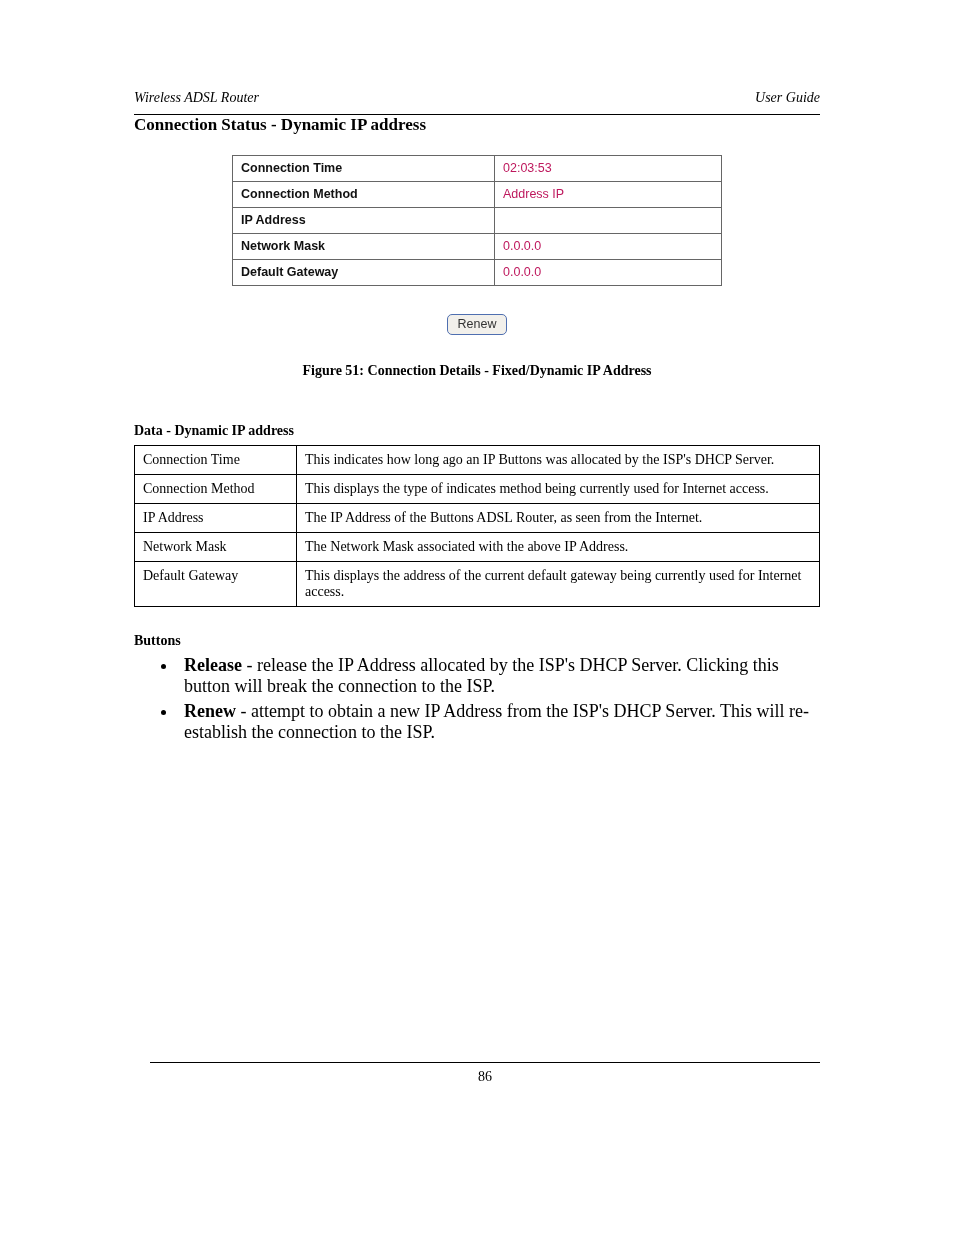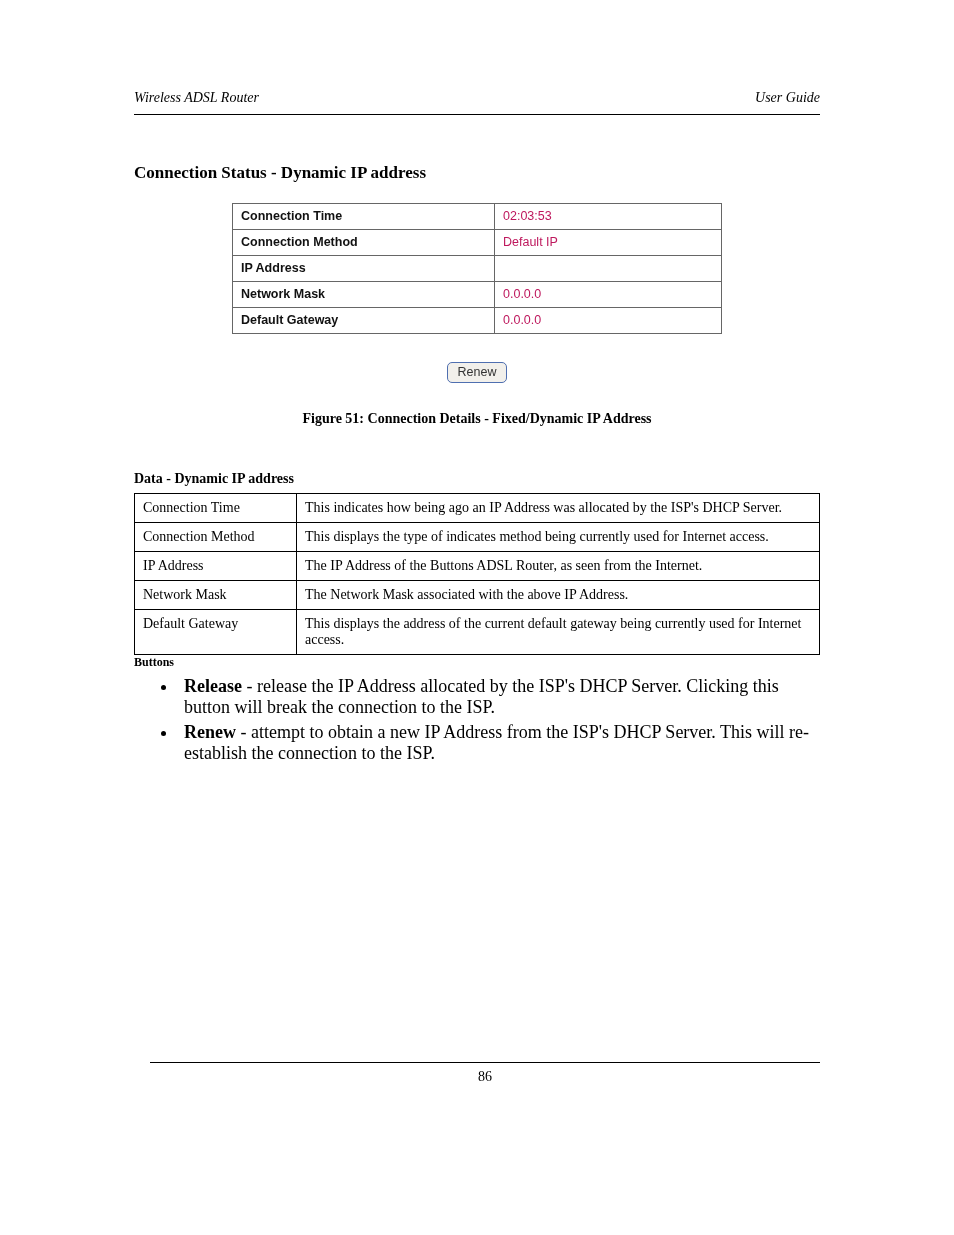--- a/index.html
+++ b/index.html
@@ -20,21 +20,20 @@
     display: flex;
     justify-content: space-between;
     font-style: italic;
     font-size: 14px;
     padding-bottom: 8px;
     border-bottom: 1px solid #000;
   }
   .section-heading {
     font-size: 17px;
     font-weight: bold;
-    margin-top: 48px;
     margin-bottom: 18px;
   }
   .figure-wrap {
     width: 100%;
     display: flex;
     flex-direction: column;
     align-items: center;
     margin-top: 20px;
   }
   .status-table {
@@ -91,21 +90,22 @@
   .data-table td {
     border: 1px solid #000;
     padding: 6px 8px;
     vertical-align: top;
   }
   .data-table td.dtl {
     width: 145px;
   }
   .buttons-heading {
     font-weight: bold;
-    font-size: 12px;
+    font-size: 14px;
+    margin-top: 26px;
     margin-bottom: 6px;
   }
   .bullet-list {
     margin: 0;
     padding-left: 44px;
     font-size: 18px;
   }
   .bullet-list li {
     margin: 0 0 4px 0;
     padding-left: 6px;
@@ -138,21 +138,21 @@
 
   <div class="figure-wrap">
     <table class="status-table">
       <tbody>
         <tr>
           <td class="stl">Connection Time</td>
           <td class="stv">02:03:53</td>
         </tr>
         <tr>
           <td class="stl">Connection Method</td>
-          <td class="stv">Default IP</td>
+          <td class="stv">Address IP</td>
         </tr>
         <tr>
           <td class="stl">IP Address</td>
           <td class="stv"></td>
         </tr>
         <tr>
           <td class="stl">Network Mask</td>
           <td class="stv">0.0.0.0</td>
         </tr>
         <tr>
@@ -168,21 +168,21 @@
 
     <div class="figure-caption">Figure 51: Connection Details - Fixed/Dynamic IP Address</div>
   </div>
 
   <div class="sub-heading">Data - Dynamic IP address</div>
 
   <table class="data-table">
     <tbody>
       <tr>
         <td class="dtl">Connection Time</td>
-        <td>This indicates how being ago an IP Address was allocated by the ISP's DHCP Server.</td>
+        <td>This indicates how long ago an IP Buttons was allocated by the ISP's DHCP Server.</td>
       </tr>
       <tr>
         <td class="dtl">Connection Method</td>
         <td>This displays the type of indicates method being currently used for Internet access.</td>
       </tr>
       <tr>
         <td class="dtl">IP Address</td>
         <td>The IP Address of the Buttons ADSL Router, as seen from the Internet.</td>
       </tr>
       <tr>

